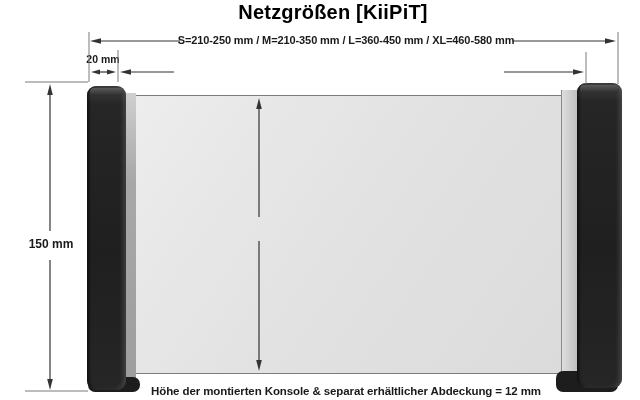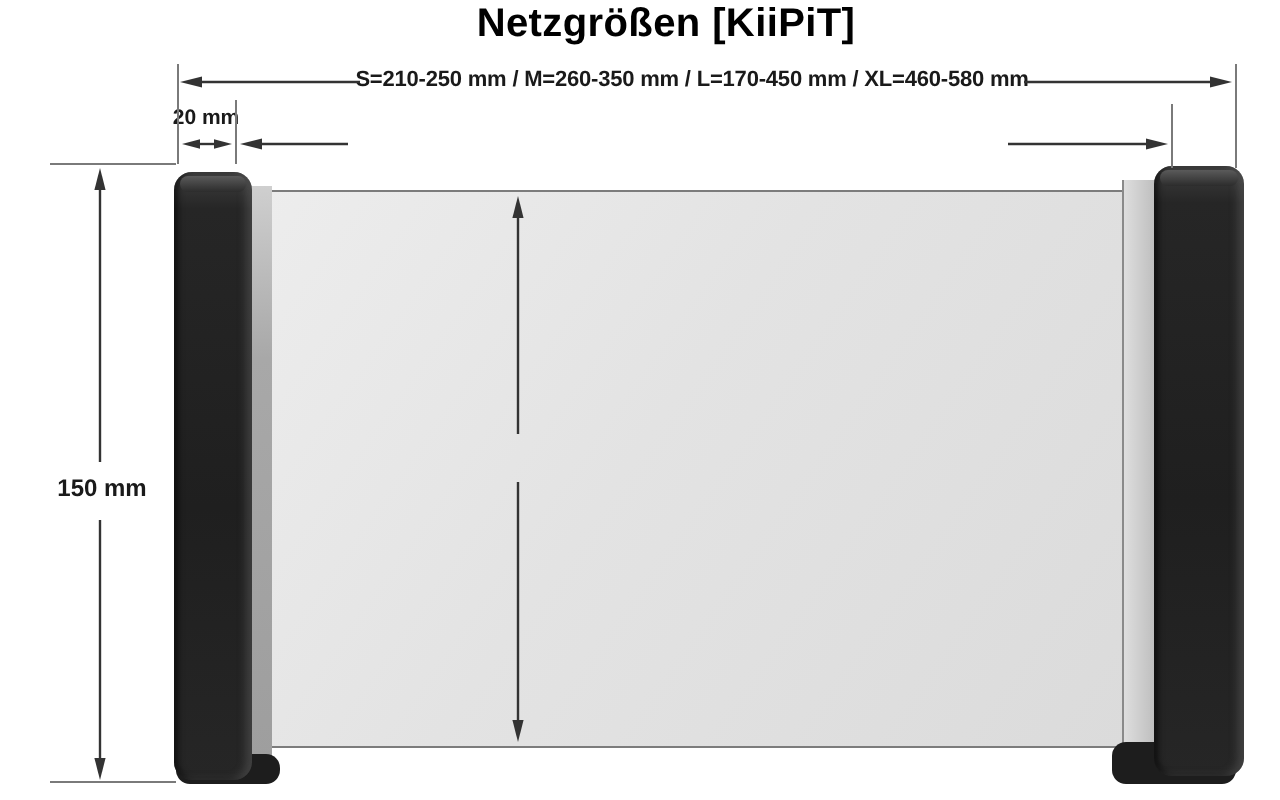--- a/index.html
+++ b/index.html
@@ -105,23 +105,24 @@
       <polygon points="584,72 573,69.3 573,74.7"></polygon>
       <polygon points="50,84 47.2,95 52.8,95"></polygon>
       <polygon points="50,390 47.2,379 52.8,379"></polygon>
       <polygon points="259,98 256.2,109 261.8,109"></polygon>
       <polygon points="259,371 256.2,360 261.8,360"></polygon>
     </g>
   </svg>
 
   <div class="title">Netzgrößen [KiiPiT]</div>
 
-  <div class="dimlabel lbl-outer">S=210-250 mm / M=260-350 mm / L=170-450 mm / XL=460-580 mm</div>
+  <div class="dimlabel lbl-outer">S=210-250 mm / M=210-350 mm / L=360-450 mm / XL=460-580 mm</div>
 
   <div class="dimlabel lbl-20">20 mm</div>
 
 
   <div class="dimlabel lbl-150">150 mm</div>
 
   <div class="dimlabel lbl-nethoehe">Netzhöhe Textil ca. 130 mm</div>
 
+  <div class="dimlabel lbl-footer">Höhe der montierten Konsole &amp; separat erhältlicher Abdeckung = 12 mm</div>
 
 </div>
 
 </body></html>

